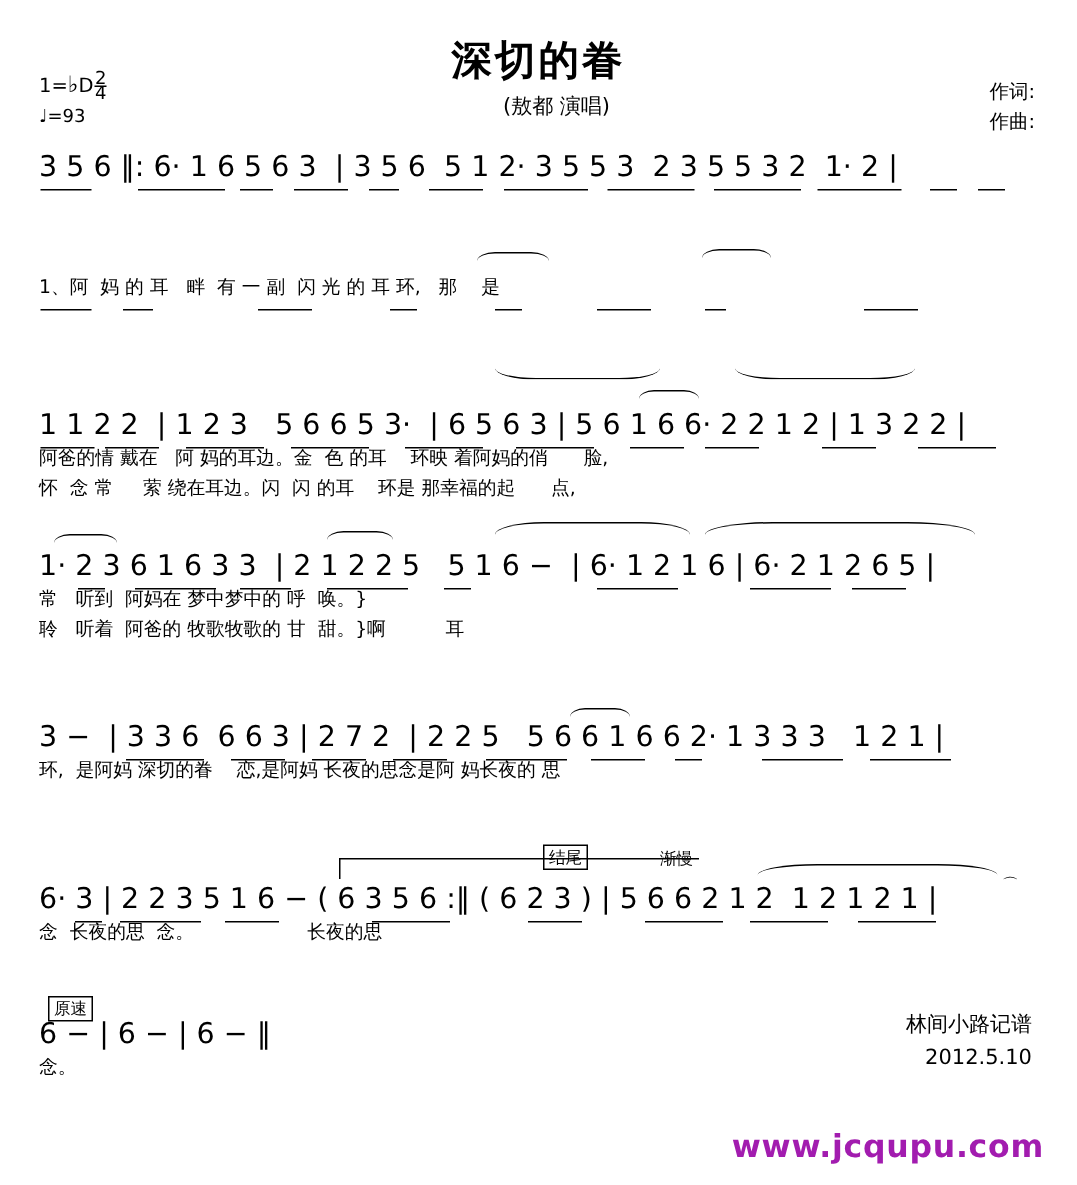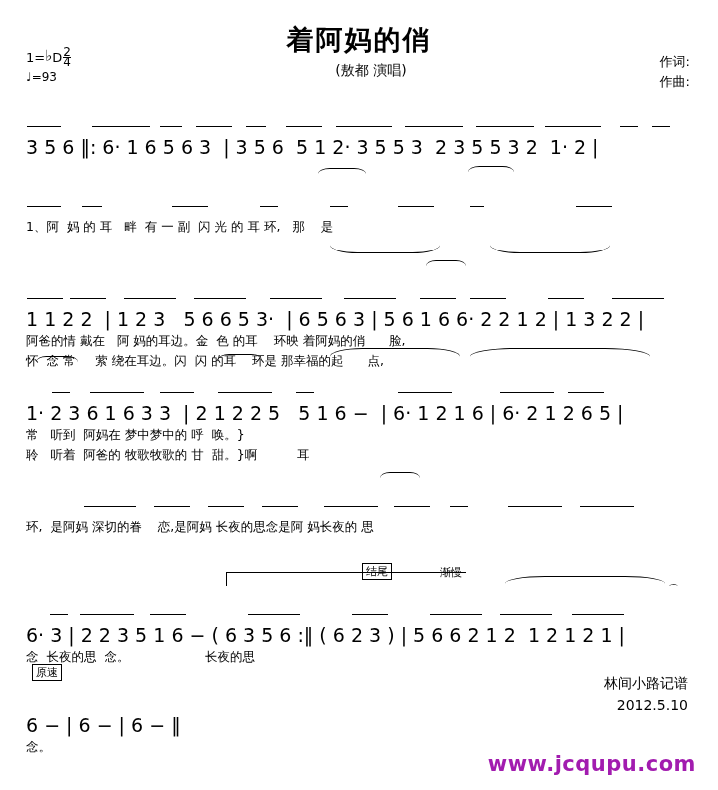--- a/index.html
+++ b/index.html
@@ -40,21 +40,21 @@
   
   .keybox{position:absolute;left:26px;top:48px;font-size:13px;font-family:"DejaVu Sans",sans-serif;}
   .keyline{display:flex;align-items:center;height:18px;}
   .keyline .flat{font-size:15px;position:relative;top:-1px;}
   .meter{display:inline-block;text-align:center;line-height:9px;font-size:12px;margin-left:1px;position:relative;top:0px;}
   .meter .num{display:block;}
   .meter .den{display:block;border-top:1px solid #000;}
   .tempo{margin-top:4px;font-size:12px;}
 
   
-  .line{position:absolute;left:26px;width:666px;margin-top:36px;}
+  .line{position:absolute;left:26px;width:666px;}
   .notes{
     font-family:"DejaVu Sans", sans-serif;
     font-size:19px;
     letter-spacing:0px;
     white-space:pre;
     line-height:22px;
   }
   .lyric{
     font-family:"DejaVu Sans", sans-serif;
     font-size:12.5px;
@@ -83,21 +83,21 @@
     font-family:"DejaVu Sans", sans-serif;
     font-size:21px;font-weight:bold;color:#a21caf;
     letter-spacing:0.5px;
   }
 </style>
 </head>
 <body>
 
 <div class="sheet">
 
-  <div class="title">着阿妈的俏</div>
+  <div class="title">深切的眷</div>
   <div class="singer">(敖都 演唱)</div>
   <div class="credits">
     <div>作词:</div>
     <div>作曲:</div>
   </div>
 
   <div class="keybox">
     <div class="keyline">
       <span>1=</span>
         <span class="flat">♭</span>
@@ -171,20 +171,21 @@
   <div class="hline" style="left:296px;top:392px;width:18px;"></div>
   <div class="hline" style="left:398px;top:392px;width:54px;"></div>
   <div class="hline" style="left:500px;top:392px;width:54px;"></div>
   <div class="hline" style="left:568px;top:392px;width:36px;"></div>
   <div class="slur" style="left:36px;top:356px;width:42px;"></div>
   <div class="slur" style="left:218px;top:354px;width:44px;"></div>
   <div class="slur" style="left:330px;top:348px;width:130px;height:16px;"></div>
   <div class="slur" style="left:470px;top:348px;width:180px;height:16px;"></div>
 
   <div class="line" style="top:480px;">
+    <div class="notes">3 −  | 3 3 6  6 6 3 | 2 7 2  | 2 2 5   5 6 6 1 6 6 2· 1 3 3 3   1 2 1 |</div>
     <div class="lyric">环,  是阿妈 深切的眷    恋,是阿妈 长夜的思念是阿 妈长夜的 思</div>
   </div>
   <div class="hline" style="left:84px;top:506px;width:52px;"></div>
   <div class="hline" style="left:154px;top:506px;width:36px;"></div>
   <div class="hline" style="left:208px;top:506px;width:36px;"></div>
   <div class="hline" style="left:262px;top:506px;width:36px;"></div>
   <div class="hline" style="left:324px;top:506px;width:54px;"></div>
   <div class="hline" style="left:394px;top:506px;width:36px;"></div>
   <div class="hline" style="left:450px;top:506px;width:18px;"></div>
   <div class="hline" style="left:508px;top:506px;width:54px;"></div>

